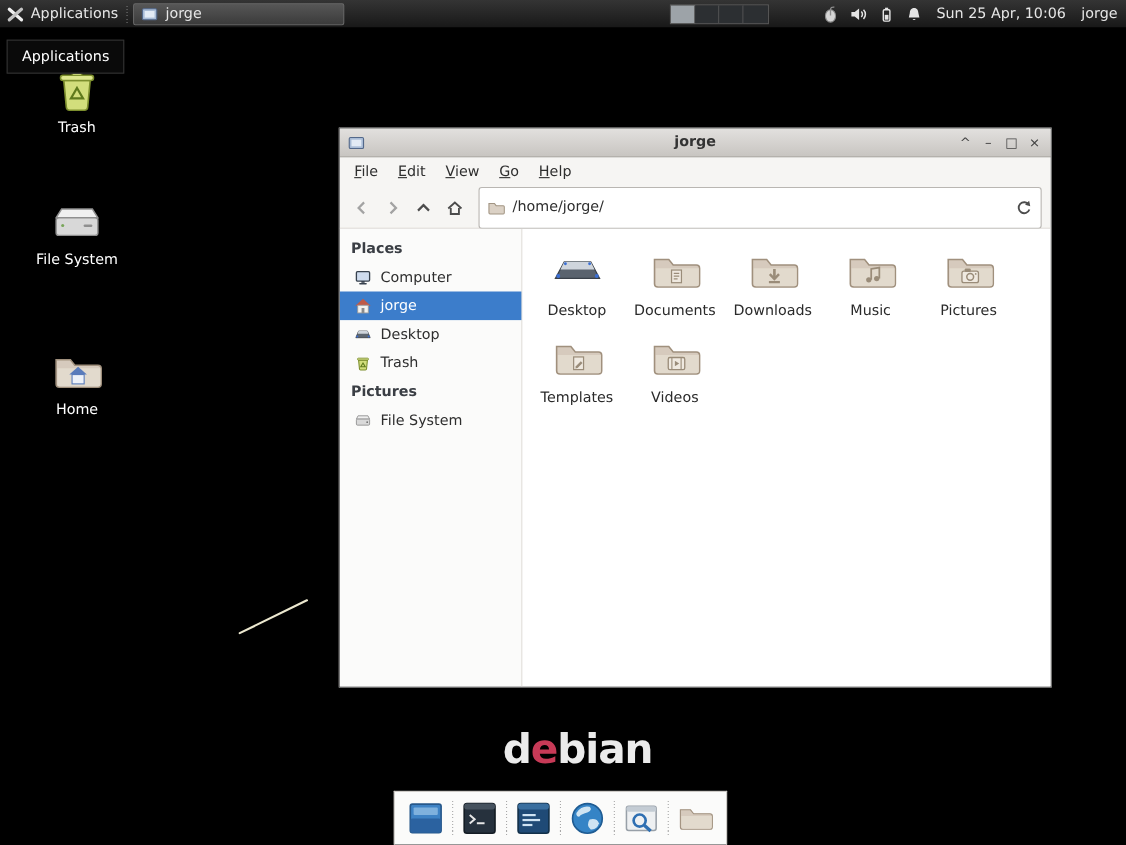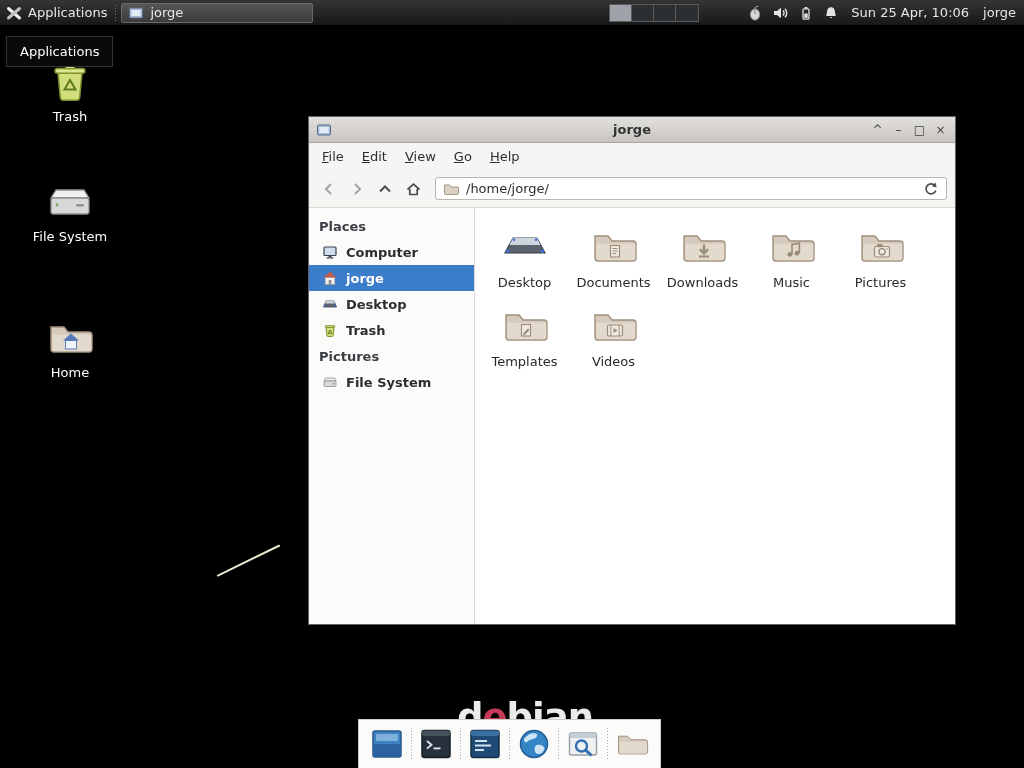--- a/index.html
+++ b/index.html
@@ -37,35 +37,35 @@
   .titlebar{height:26px;flex:0 0 26px;background:linear-gradient(#e2e0de,#c8c5c1);border-bottom:1px solid #a7a39f;display:flex;align-items:center;position:relative;}
   .tb-icon{margin-left:7px;z-index:1;}
   .tb-title{position:absolute;left:0;right:0;text-align:center;font-size:13px;font-weight:bold;color:#333;}
   .tb-buttons{margin-left:auto;display:flex;align-items:center;z-index:1;padding-right:4px;}
   .tb-btn{width:21px;height:24px;display:flex;align-items:center;justify-content:center;font-size:12px;color:#444;}
   .menubar{height:27px;flex:0 0 27px;background:#f6f5f3;display:flex;align-items:center;padding-left:4px;}
   .menu-item{display:inline-block;padding:3px 9px;font-size:13px;color:#2e2e2e;}
   .menu-item::first-letter{text-decoration:underline;}
   .toolbar{height:38px;flex:0 0 38px;background:#f6f5f3;border-bottom:1px solid #dcd9d5;display:flex;align-items:center;padding:0 6px;}
   .nav-btn{width:28px;height:26px;display:flex;align-items:center;justify-content:center;}
-  .pathbar{flex:1;height:23px;margin-left:8px;margin-right:2px;background:#fff;border:1px solid #b9b6b2;border-radius:3px;display:flex;align-items:center;gap:7px;padding:0 7px;font-size:13px;color:#2d2d2d;}
+  .pathbar{flex:1;height:38px;margin-left:8px;margin-right:2px;background:#fff;border:1px solid #b9b6b2;border-radius:3px;display:flex;align-items:center;gap:7px;padding:0 7px;font-size:13px;color:#2d2d2d;}
   .reload{margin-left:auto;}
   .win-body{flex:1;display:flex;min-height:0;}
   .sidebar{width:166px;background:#fbfbfa;border-right:1px solid #dbd7d3;padding-top:5px;}
   .sb-header{font-size:13px;font-weight:bold;color:#3a3e44;padding:6px 10px 5px;}
-  .sb-item{display:flex;align-items:center;gap:8px;height:26px;padding-left:13px;font-size:13px;color:#2e2e2e;font-weight:bold;}
+  .sb-item{display:flex;align-items:center;gap:8px;height:26px;padding-left:13px;font-size:13px;color:#2e2e2e;}
   .sb-item.selected{background:#3c7dcb;color:#fff;}
   .files{flex:1;background:#fff;padding:13px 5px;display:flex;flex-wrap:wrap;align-content:flex-start;}
   .file-cell{width:89px;margin-bottom:10px;text-align:center;}
   .file-icon{height:52px;display:flex;align-items:center;justify-content:center;}
   .file-label{font-size:13px;color:#2a2a2a;margin-top:2px;}
   .statusbar{height:25px;flex:0 0 25px;background:#f4f3f1;border-top:1px solid #dbd7d3;display:flex;align-items:center;padding-left:10px;font-size:13px;color:#3e3e3e;}
 
   
-  #logo{position:absolute;left:457px;top:696px;font-size:37px;font-weight:bold;letter-spacing:-1px;color:#ebebeb;z-index:1;}
+  #logo{position:absolute;left:457px;top:660px;font-size:37px;font-weight:bold;letter-spacing:-1px;color:#ebebeb;z-index:1;}
   .logo-accent{color:#c73a57;}
 
   
   #dock{position:absolute;left:358px;bottom:0;height:49px;background:#fbfbfa;border:1px solid #cfccc8;border-bottom:none;display:flex;align-items:center;padding:0 10px;gap:6px;z-index:20;}
   .dock-sep{width:1px;height:32px;background-image:repeating-linear-gradient(to bottom,#a8a8a8 0 1px,transparent 1px 3px);}
   .dock-item{width:36px;height:38px;display:flex;align-items:center;justify-content:center;}
 </style>
 </head>
 <body>
 

